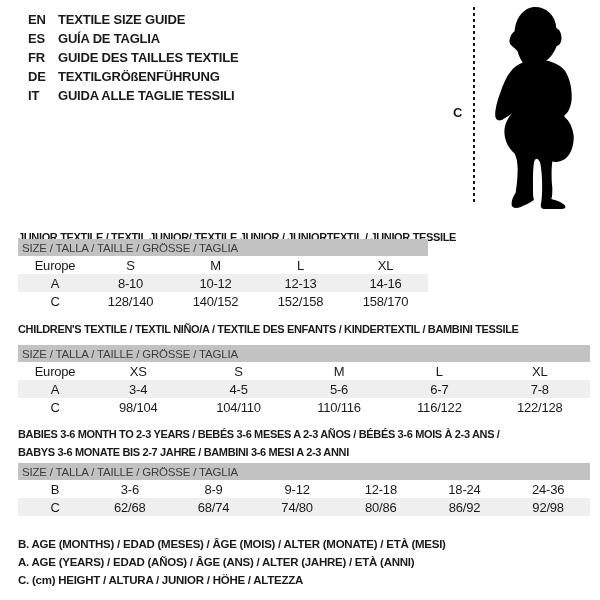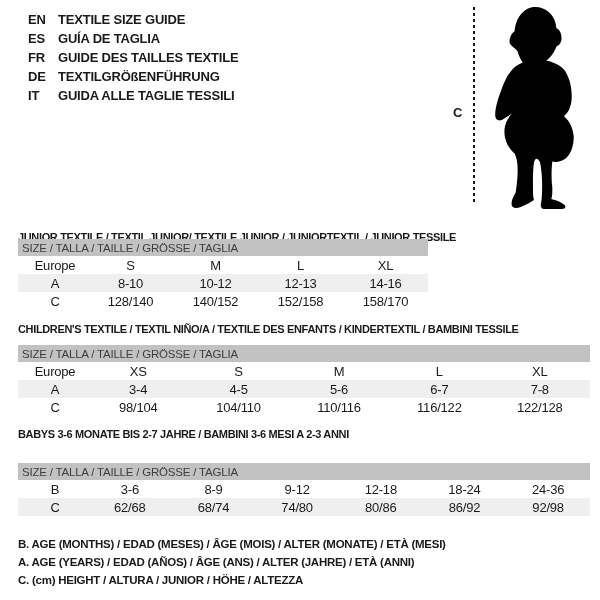--- a/index.html
+++ b/index.html
@@ -185,20 +185,21 @@
       <td>98/104</td>
       <td>104/110</td>
       <td>110/116</td>
       <td>116/122</td>
       <td>122/128</td>
     </tr>
   </tbody>
     </table>
 
   <div class="tbl-title" style="top:425px;">
+    <div>BABIES 3-6 MONTH TO 2-3 YEARS / BEBÉS 3-6 MESES A 2-3 AÑOS / BÉBÉS 3-6 MOIS À 2-3 ANS /</div>
     <div>BABYS 3-6 MONATE BIS 2-7 JAHRE / BAMBINI 3-6 MESI A 2-3 ANNI</div>
   </div>
   <table class="size-table" style="top:463px; width:572px;">
     <colgroup>
         <col style="width:70px">
         <col>
         <col>
         <col>
         <col>
         <col>

